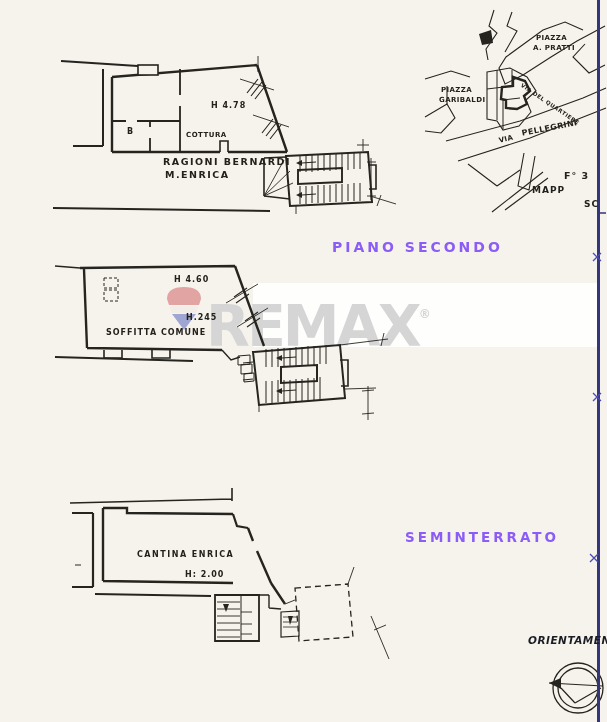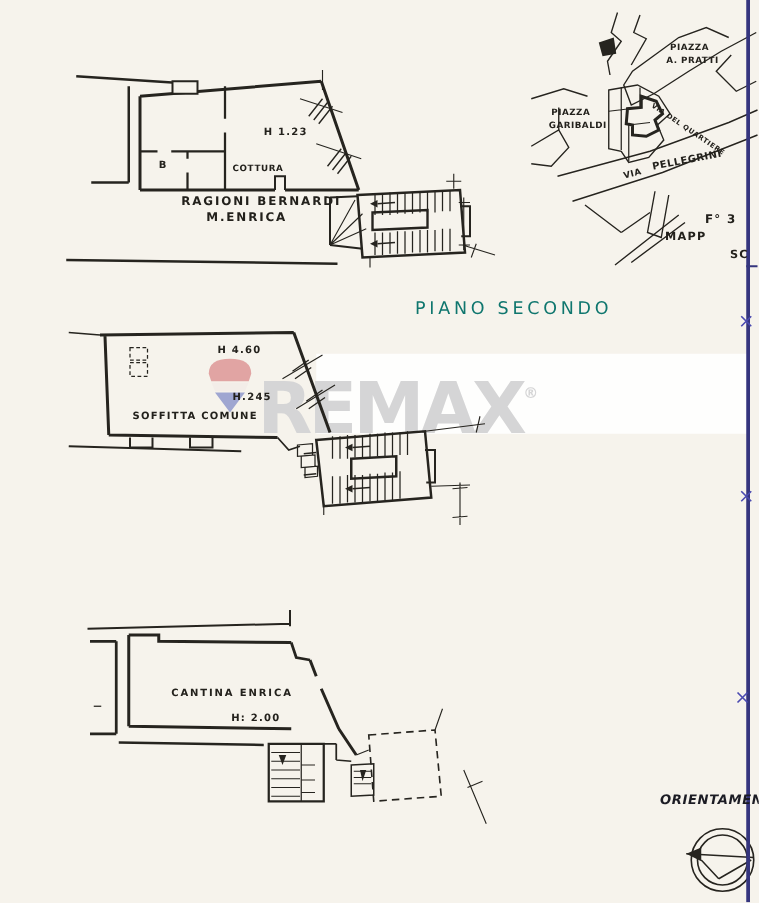--- a/index.html
+++ b/index.html
@@ -1,19 +1,19 @@
 <!DOCTYPE html>
 <html><head>
 <meta charset="utf-8">
 <style>
   html,body{margin:0;padding:0;}
   body{width:607px;height:722px;overflow:hidden;background:#f6f3ec;font-family:"DejaVu Sans",sans-serif;}
   .page{position:relative;width:607px;height:722px;background:#f6f3ec;}
   .lbl{position:absolute;color:#23211c;white-space:nowrap;font-family:"DejaVu Sans",sans-serif;}
-  .plan-title{font-size:14px;letter-spacing:3px;font-weight:400;color:#0f766e;}
+  .plan-title{font-size:14px;letter-spacing:3px;font-weight:700;color:#8b5cf6;}
   .small{font-size:8px;letter-spacing:1px;font-weight:600;}
   .tiny{font-size:7px;letter-spacing:0.5px;font-weight:600;}
   .owner{font-size:9.5px;letter-spacing:1.5px;font-weight:600;}
   .mapt{font-size:7px;letter-spacing:0.4px;font-weight:700;}
   .rot{transform-origin:left top;}
   .sheetref{font-size:9.5px;font-weight:700;letter-spacing:1px;}
   .orient{font-size:10.5px;font-style:italic;font-weight:600;letter-spacing:0.5px;color:#1c1c24;}
   .wm-band{position:absolute;left:253px;top:283px;width:345px;height:64px;background:#ffffff;opacity:0.88;}
   .wm-text{position:absolute;left:206px;top:284px;font-size:57px;font-weight:bold;letter-spacing:-3px;color:#d5d5d6;font-family:"DejaVu Sans",sans-serif;line-height:60px;}
   .wm-reg{font-size:12px;font-weight:bold;color:#d5d5d6;vertical-align:28px;letter-spacing:0;}
@@ -135,31 +135,32 @@
 
     <g>
       <rect x="597" y="0" width="3" height="722" fill="#35357e"></rect>
       <path d="M593,253 L601,261 M601,253 L593,261" stroke="#4a4ab0" stroke-width="1.3" fill="none"></path>
       <path d="M593,393 L601,401 M601,393 L593,401" stroke="#4a4ab0" stroke-width="1.3" fill="none"></path>
       <path d="M590,554 L598,562 M598,554 L590,562" stroke="#4a4ab0" stroke-width="1.3" fill="none"></path>
       <path d="M597,213 L606,213" stroke="#35357e" stroke-width="1.5" fill="none"></path>
     </g>
   </svg>
 
-  <div class="lbl small" style="left:211px;top:101px;">H 1.23</div>
+  <div class="lbl small" style="left:211px;top:101px;">H 4.78</div>
   <div class="lbl small" style="left:127px;top:127px;">B</div>
   <div class="lbl tiny" style="left:186px;top:131px;">COTTURA</div>
-  <div class="lbl owner" style="left:108px;top:156px;padding-left:37px;">RAGIONI BERNARDI</div>
+  <div class="lbl owner" style="left:126px;top:156px;padding-left:37px;">RAGIONI BERNARDI</div>
   <div class="lbl owner" style="left:165px;top:169px;">M.ENRICA</div>
   <div class="lbl plan-title" style="left:332px;top:239px;">PIANO SECONDO</div>
 
   <div class="lbl small" style="left:174px;top:275px;">H 4.60</div>
   <div class="lbl small" style="left:186px;top:313px;text-align:center;">H.245</div>
   <div class="lbl small" style="left:106px;top:328px;">SOFFITTA COMUNE</div>
 
+  <div class="lbl plan-title" style="left:405px;top:529px;font-size:13.5px;">SEMINTERRATO</div>
   <div class="lbl small" style="left:137px;top:550px;letter-spacing:1.5px;">CANTINA ENRICA</div>
   <div class="lbl small" style="left:171px;top:570px;margin-left:14px;">H: 2.00</div>
 
   <div class="lbl mapt" style="left:536px;top:34px;">PIAZZA</div>
   <div class="lbl mapt" style="left:533px;top:44px;">A. PRATTI</div>
   <div class="lbl mapt" style="left:441px;top:86px;">PIAZZA</div>
   <div class="lbl mapt" style="left:439px;top:96px;">GARIBALDI</div>
   <div class="lbl mapt rot" style="left:498px;top:137px;transform:rotate(-14deg);">VIA</div>
   <div class="lbl mapt rot" style="left:521px;top:129px;font-size:8px;transform:rotate(-11deg);">PELLEGRINI</div>
   <div class="lbl rot" style="left:523px;top:82px;font-size:5.5px;font-weight:700;letter-spacing:0.5px;transform:rotate(34deg);">VIA DEL QUARTIERE</div>

